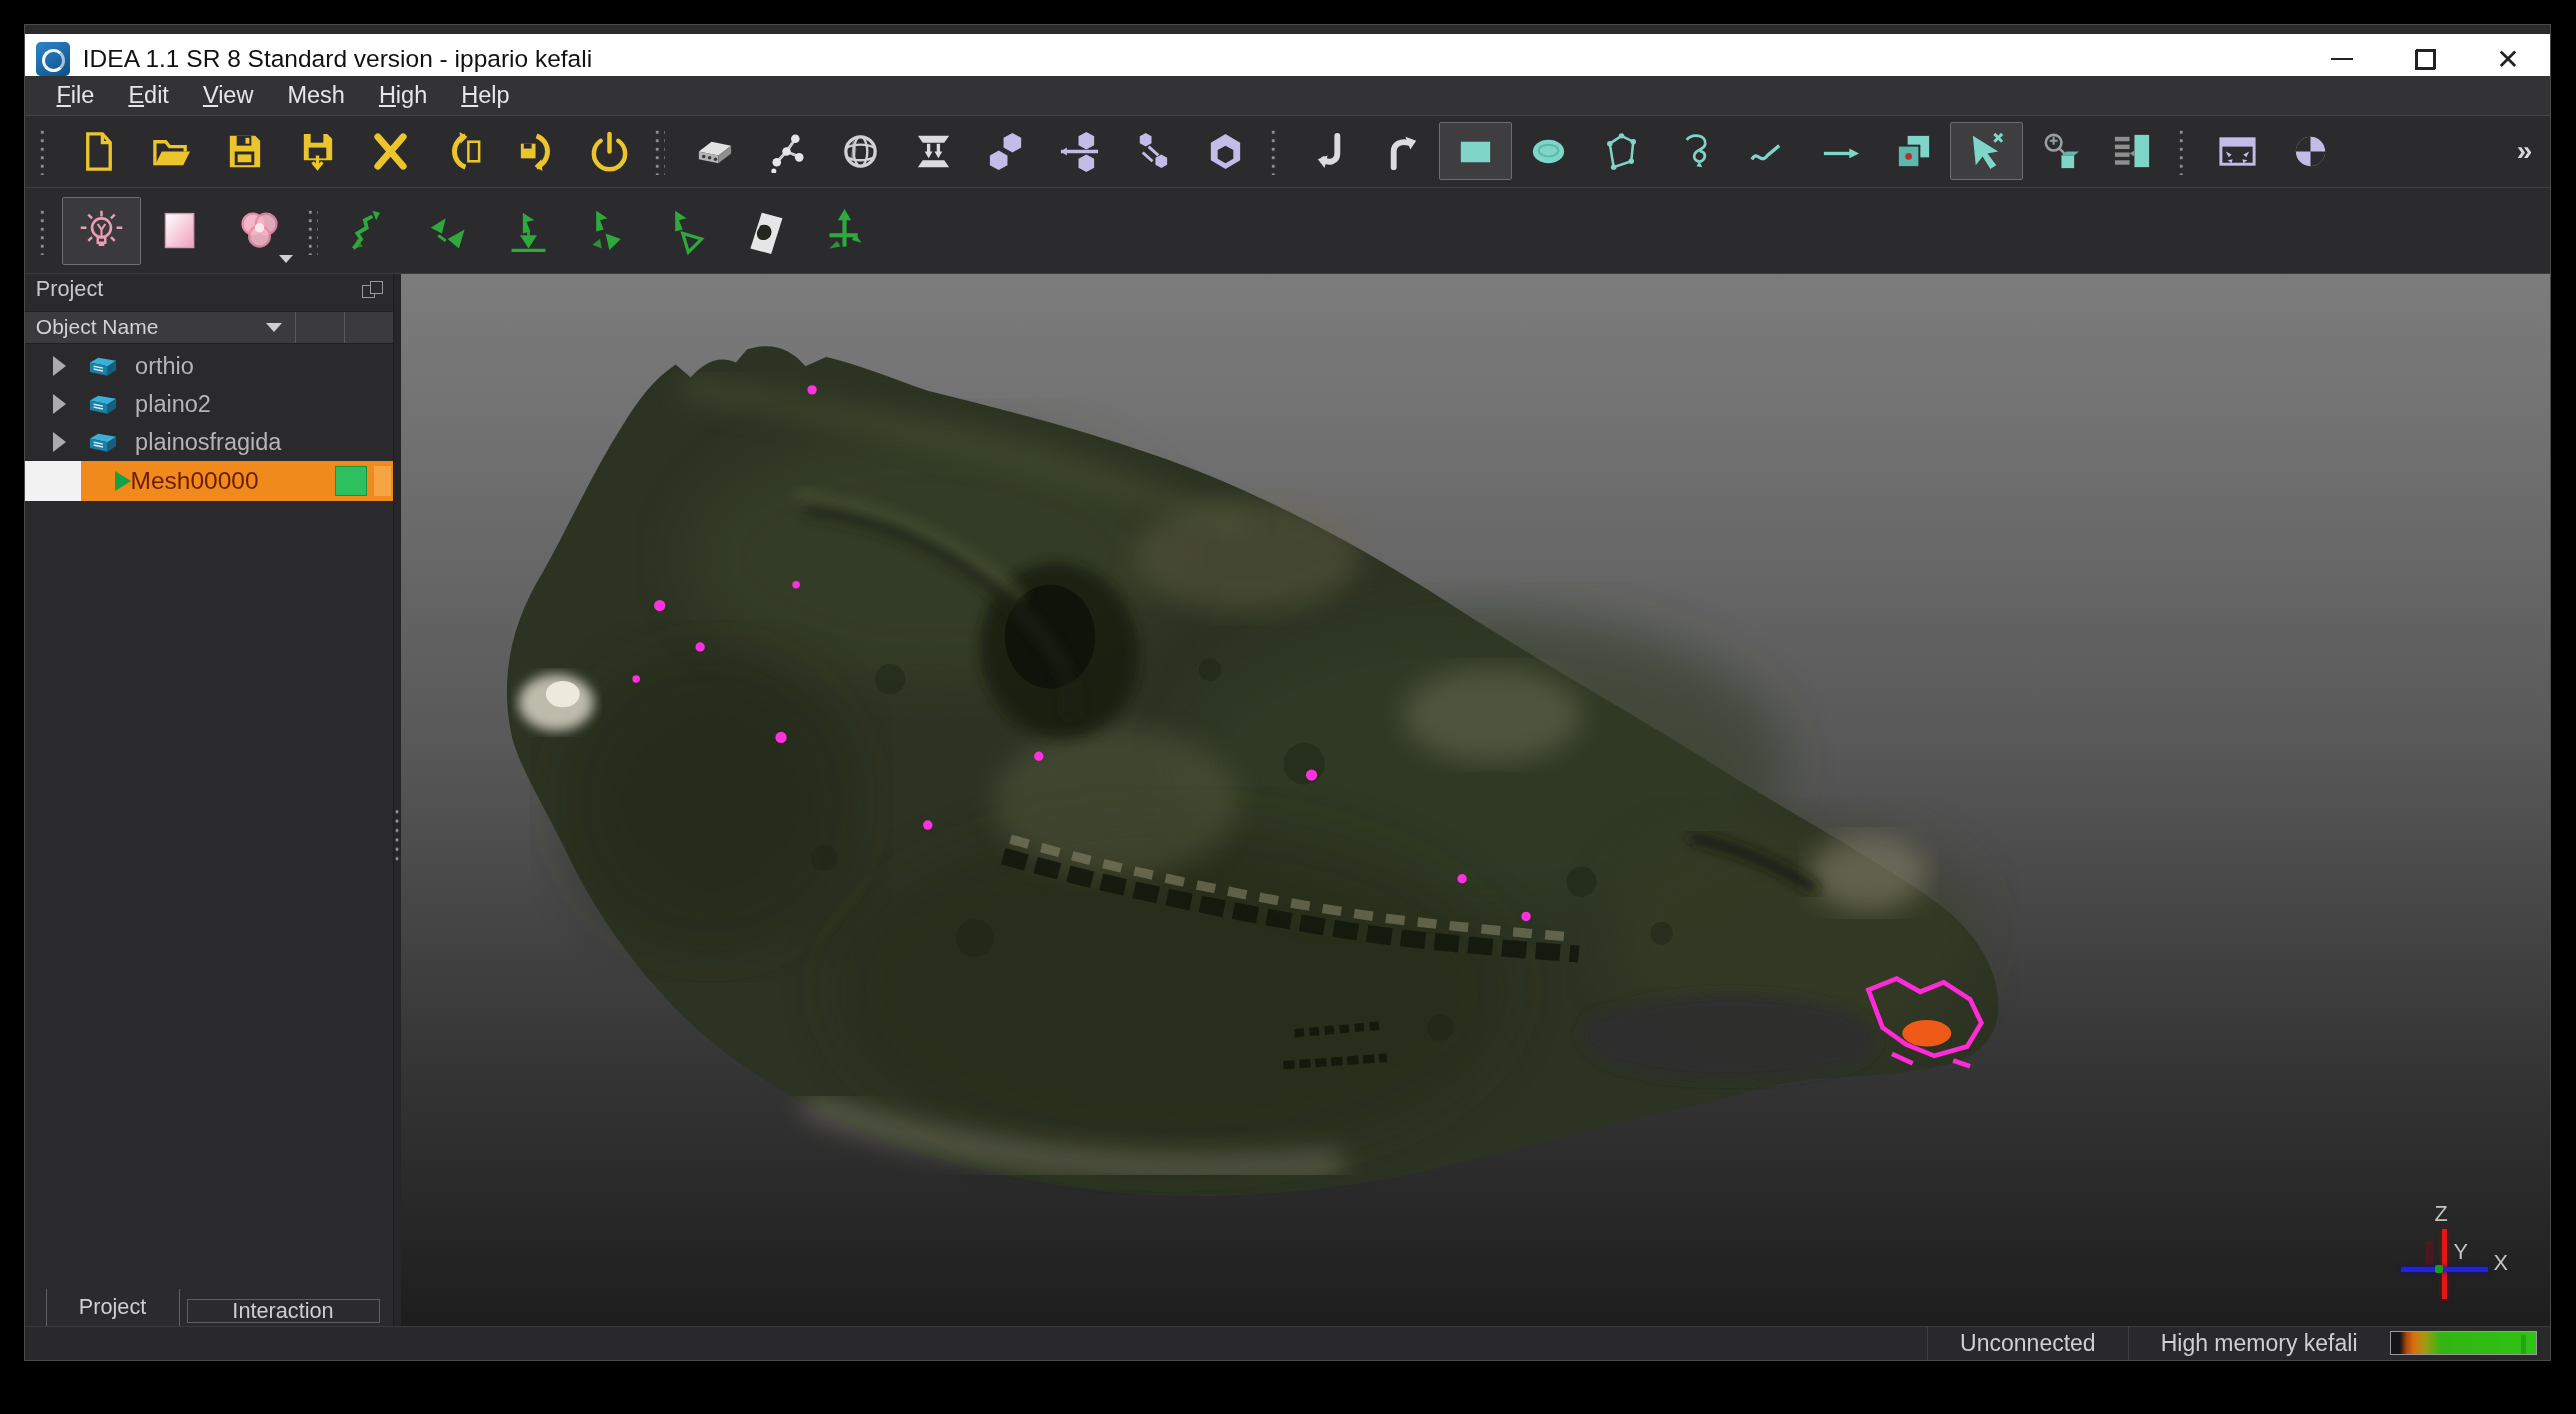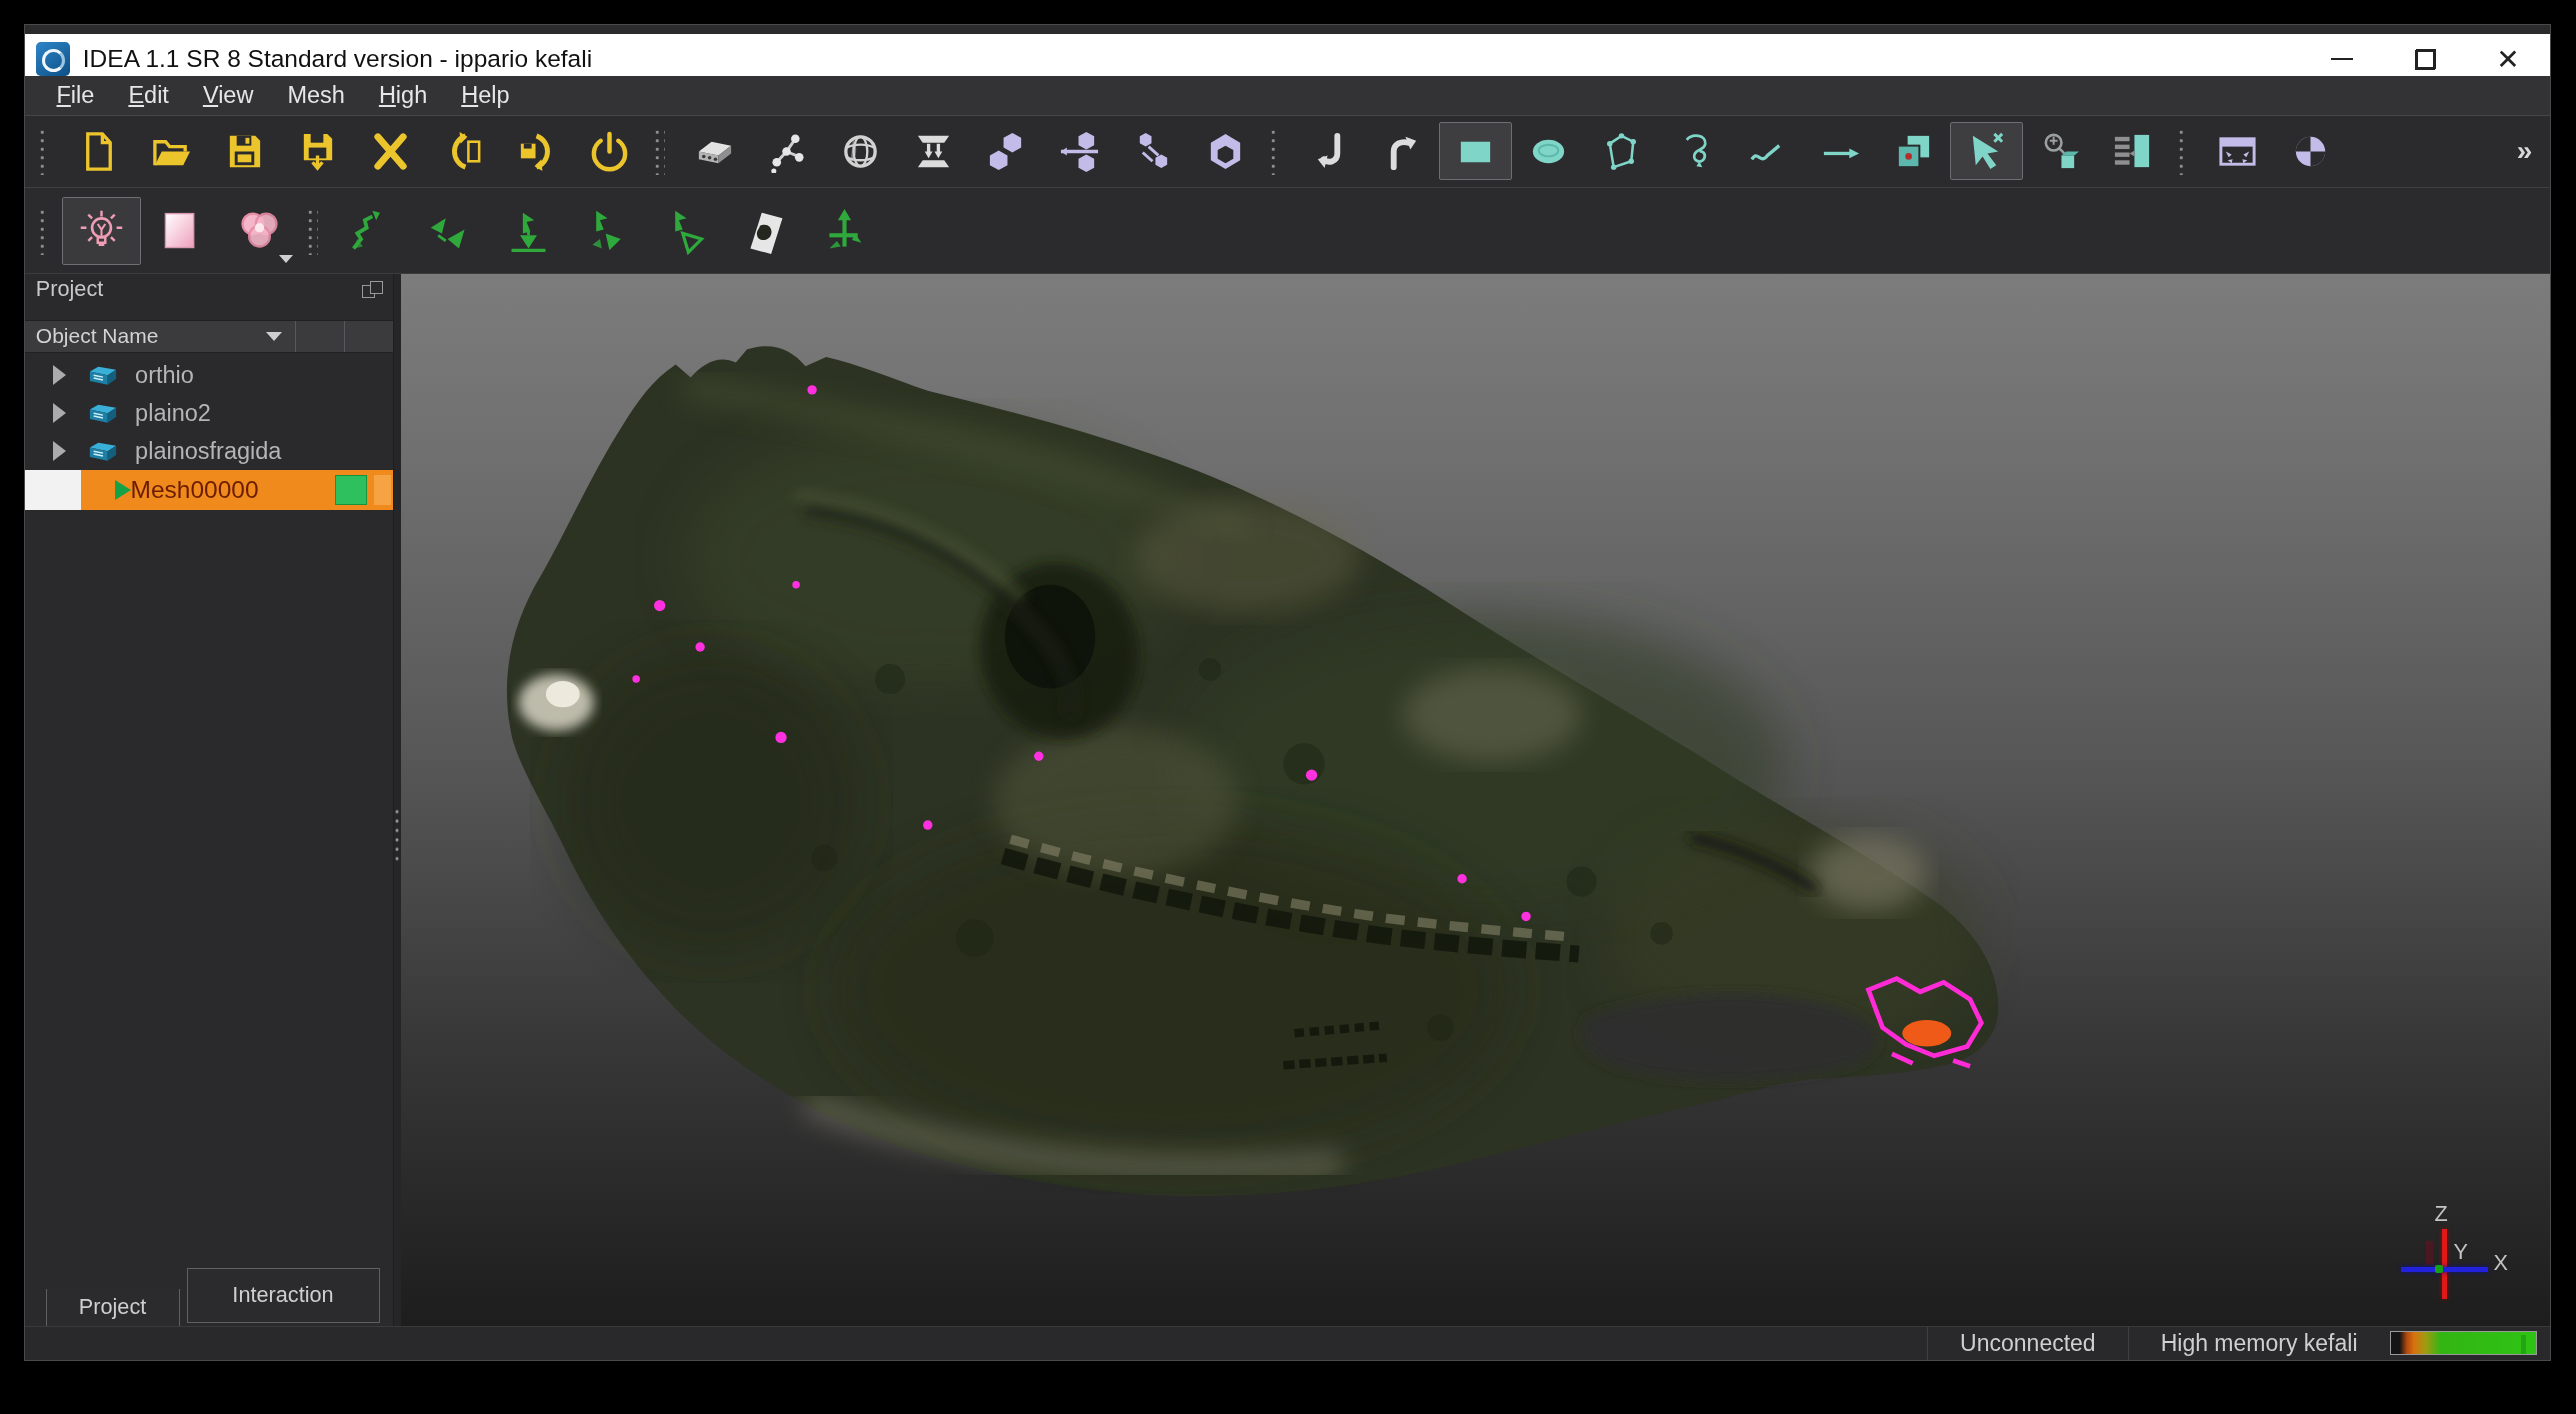--- a/index.html
+++ b/index.html
@@ -53,21 +53,21 @@
   .main { position:absolute; left:0; top:249px; width:100%; height:1055px; display:flex; }
 
   .sidebar { width:369px; height:100%; background:#2a2a2c; position:relative; flex:none;
              border-right:0.9px solid #1e1e1e; }
   .panel-header { height:30px; display:flex; align-items:center; padding:1.9px 9.4px 0 11.3px; }
   .panel-title { color:#c8c8c8; font-size:21.7px; }
   .dock-icon { margin-left:auto; width:21px; height:17px; position:relative; }
   .dock-icon::before { content:""; position:absolute; left:0; top:3.8px; width:11.3px; height:11.3px; border:1.9px solid #9a9a9a; }
   .dock-icon::after { content:""; position:absolute; right:0; top:0; width:11.3px; height:11.3px; border:1.9px solid #9a9a9a; background:#2a2a2c; }
 
-  .col-header { height:33px; margin-top:16px; background:#3b3b3e; border-top:0.9px solid #202022;
+  .col-header { height:33px; margin-top:7px; background:#3b3b3e; border-top:0.9px solid #202022;
                 border-bottom:0.9px solid #202022; display:flex; align-items:center; }
   .col-name { flex:1; display:flex; align-items:center; justify-content:space-between;
               padding:0 13px 0 11.3px; color:#d2d2d2; font-size:21px; height:100%; }
   .sort-caret { width:0; height:0; border-left:8.5px solid transparent; border-right:8.5px solid transparent;
                 border-top:9.4px solid #cfcfcf; }
   .col-extra { width:49px; height:100%; border-left:0.9px solid #58585c; }
 
   .tree { margin-top:3.8px; }
   .tree-row { height:38px; display:flex; align-items:center; position:relative; }
   .tw-caret { width:0; height:0; border-top:10.4px solid transparent; border-bottom:10.4px solid transparent;
@@ -81,21 +81,21 @@
   .play-tri { width:0; height:0; border-top:10.4px solid transparent; border-bottom:10.4px solid transparent;
               border-left:16px solid #15a146; margin-left:34px; }
   .mesh-label { color:#6b1d00; font-size:24.5px; }
   .vis-cell { position:absolute; right:26px; top:4.7px; width:32px; height:30px; background:#2ec05e; border:0.9px solid #17933f; }
   .vis-cell2 { position:absolute; right:1.9px; top:4.7px; width:17px; height:30px; background:#f7a94f; opacity:.8; }
 
   .side-tabs { position:absolute; left:0; bottom:1.9px; width:100%; height:45px; }
   .tab { position:absolute; text-align:center; color:#cfcfcf; font-size:21.7px; background:#2b2b2d;
          border:0.9px solid #606062; display:flex; align-items:center; justify-content:center; }
   .tab-project { left:21px; bottom:0; width:134px; height:38px; border-top:none; }
-  .tab-interaction { left:162px; bottom:3.8px; width:193px; height:55px;text-align:right; }
+  .tab-interaction { left:162px; bottom:3.8px; width:193px; height:24px;text-align:right; }
 
   .splitter { width:7.5px; height:100%; background:#262628; position:relative; flex:none; }
   .splitter .dots { position:absolute; left:0.9px; top:533px; width:5.6px; height:56px;
                     background-image:radial-gradient(circle,#9a9a9a 1.4px,transparent 1.7px); background-size:5.6px 9.4px; }
 
   .viewport { flex:1; height:100%; position:relative;
               background:linear-gradient(180deg,#7c7c7c 0%,#6f6f6f 18%,#585858 45%,#363636 74%,#1d1d1d 100%); }
   .viewport svg.scene { position:absolute; left:0; top:0; width:100%; height:100%; }
 
   .axis-widget { position:absolute; right:32px; bottom:15px; width:124px; height:111px; color:#c4c4c4; font-size:21.7px; }

